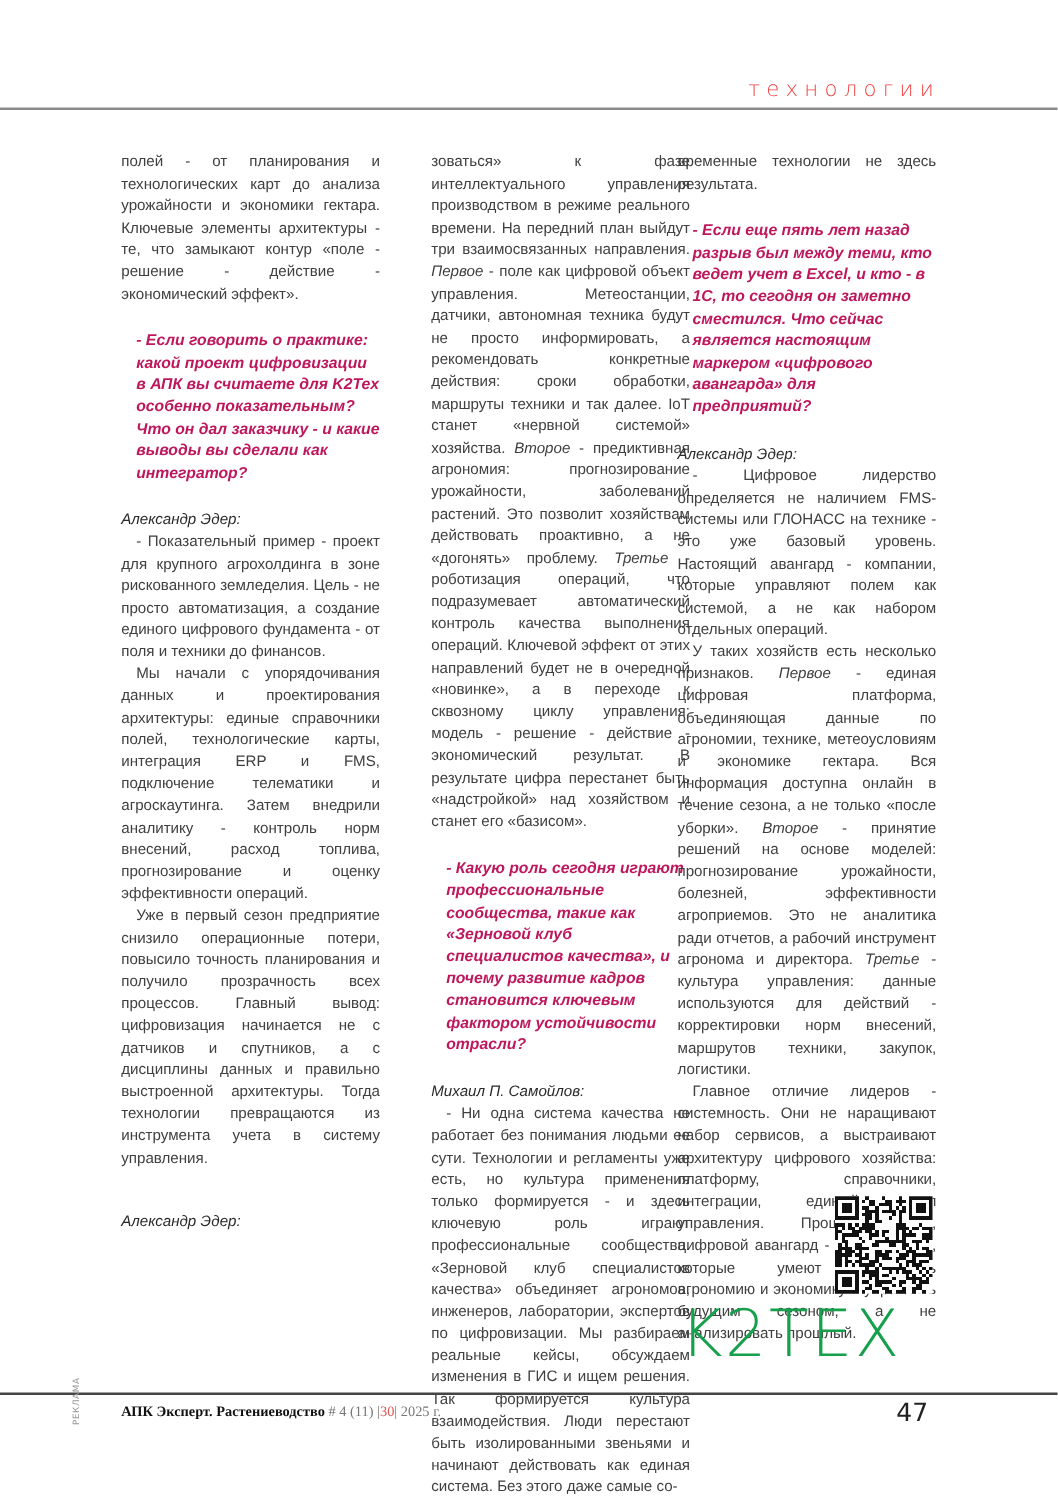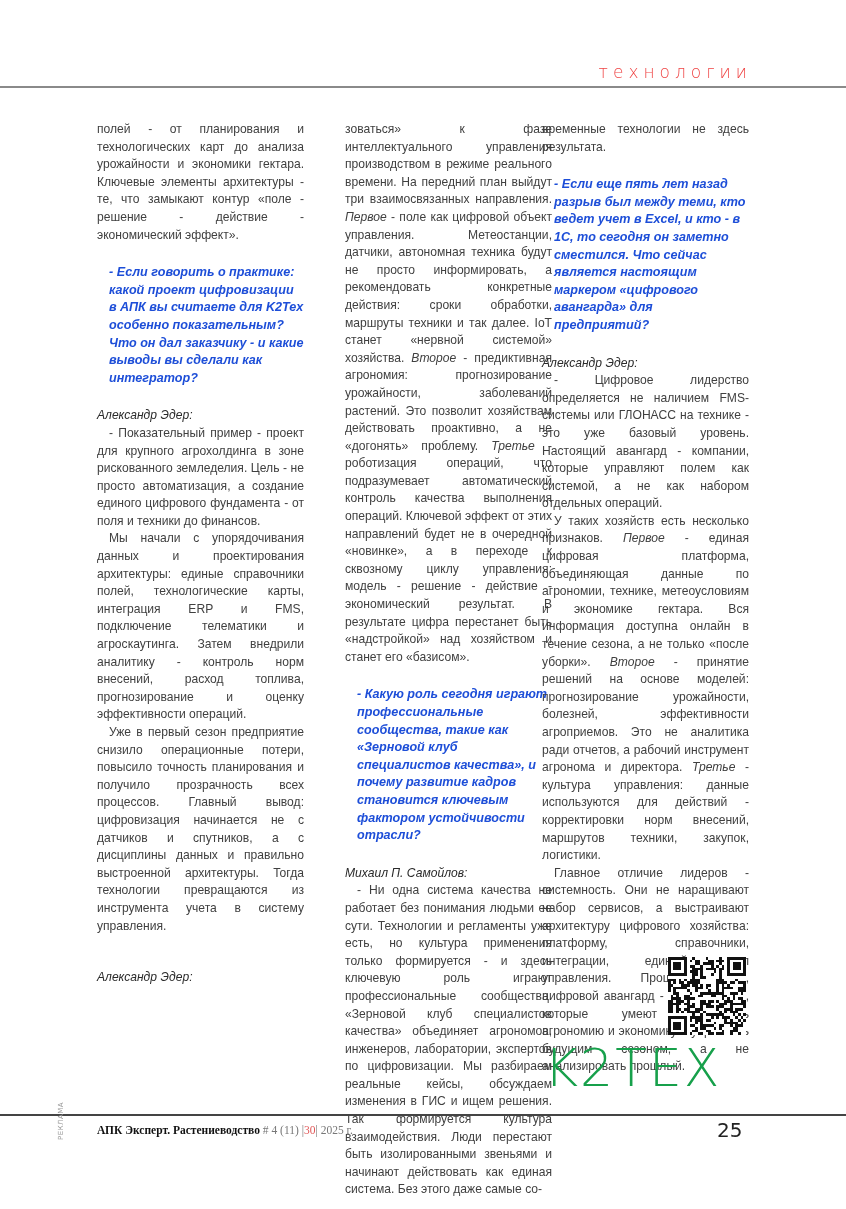--- a/index.html
+++ b/index.html
@@ -8,21 +8,21 @@
   .section-label { position:absolute; top:62px; right:94px; font-size:17px;
          letter-spacing:5px; color:#ef4444; font-family:"DejaVu Sans", sans-serif; font-weight:300;text-align:center; }
   .top-rule { position:absolute; top:86px; left:0; width:846px; height:2px; background:#8a8a8a; }
   .col { position:absolute; top:121px; width:207px; font-size:12.1px; line-height:17.6px;
          font-family:"Liberation Sans", sans-serif; color:#404040; }
   .col1 { left:97px; }
   .col2 { left:320px;margin-left:25px; }
   .col3 { left:542px; }
   .col p { margin:0; text-align:justify; text-align-last:left; }
   .col p.ind { text-indent:12px; }
-  .q { font-weight:bold; font-style:italic; color:#1d4ed8; font-size:12.6px; line-height:17.6px;
+  .q { font-weight:bold; font-style:italic; color:#be185d; font-size:12.6px; line-height:17.6px;
        margin:20px 0 20px 12px !important; text-align:left !important; }
   .sp { text-align:center; font-style:italic; color:#2a2a2a; margin-top:4px !important; }
   .sp.far { margin-top:34px !important; }
   em { font-style:italic; }
   .qr { position:absolute; left:668px; top:957px; width:78px; height:78px; }
   .logo { position:absolute; left:544px; top:1040px; font-family:"DejaVu Sans", sans-serif;
           font-size:52px; color:#17a04b; letter-spacing:2px; font-weight:300; line-height:56px; }
   .bottom-rule { position:absolute; top:1114px; left:0; width:846px; height:1.5px; background:#444; }
   .footer-journal { position:absolute; top:1124px; left:97px; font-size:11.5px; color:#111;
           font-family:Liberation Serif, serif; white-space:nowrap; }
@@ -408,14 +408,14 @@
     </g>
 </svg>
 
 <div class="logo">K2TEX</div>
 
 <div class="bottom-rule"></div>
 <div class="footer-journal">
   <b>АПК Эксперт. Растениеводство</b>
   <span class="issue"><span># 4 (11) |</span><span class="red">30</span><span>| 2025 г.</span></span>
 </div>
-<div class="page-num">25</div>
+<div class="page-num">47</div>
 <div class="ad-label">РЕКЛАМА</div>
 
 </body></html>

